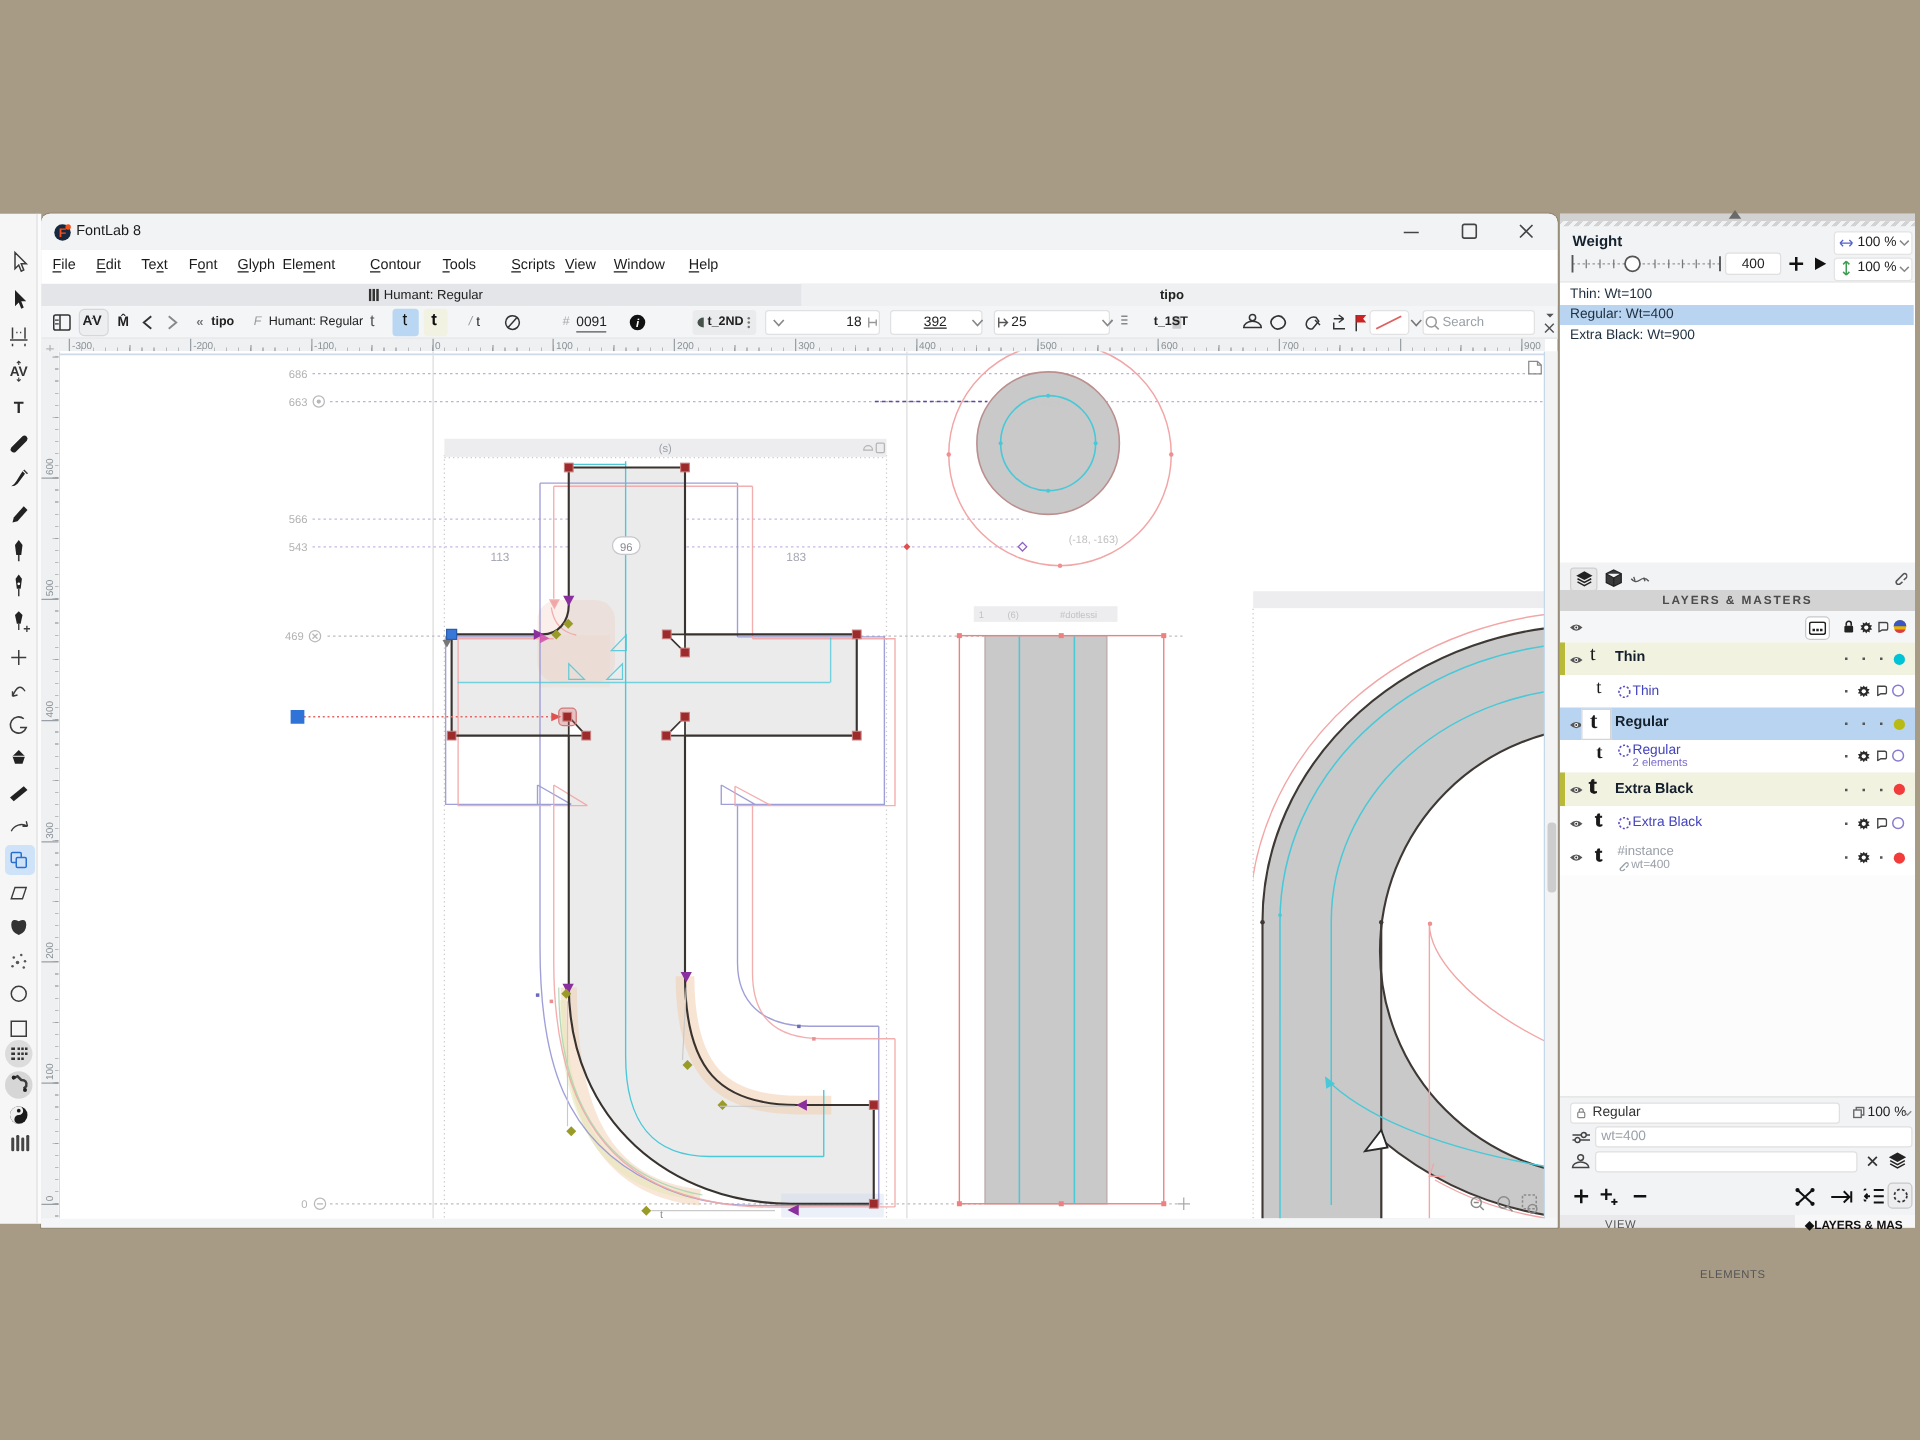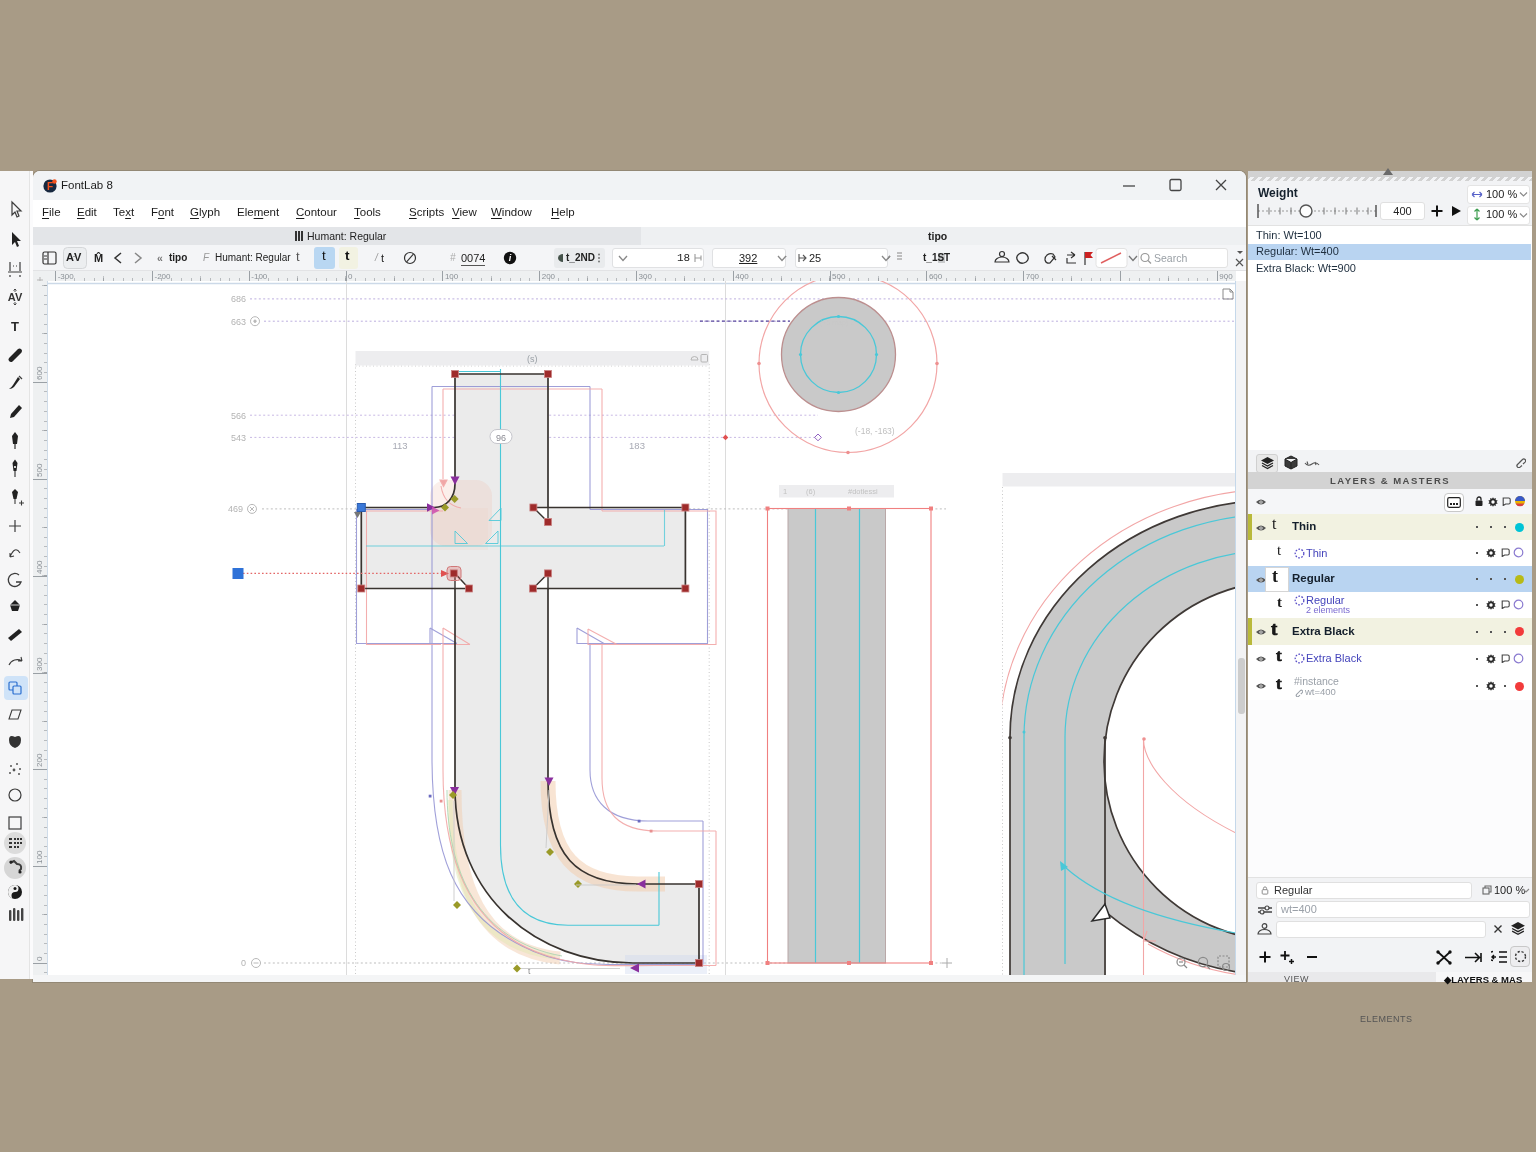--- a/index.html
+++ b/index.html
@@ -36,21 +36,21 @@
    <rect x="55" y="3.5" width="11" height="11" fill="none" stroke="#444" stroke-width="1.3" rx="1.5"></rect>
    <path d="M101,4 L111,14 M111,4 L101,14" stroke="#444" stroke-width="1.3"></path>
   </svg>
  </div>
  <div id="menubar">
   <div class="mi" style="left:9px"><u>F</u>ile</div>
   <div class="mi" style="left:44px"><u>E</u>dit</div>
   <div class="mi" style="left:80px">Te<u>x</u>t</div>
   <div class="mi" style="left:118px">F<u>o</u>nt</div>
   <div class="mi" style="left:157px"><u>G</u>lyph</div>
-  <div class="mi" style="left:204px">Ele<u>m</u>ent</div>
+  <div class="mi" style="left:193px">Ele<u>m</u>ent</div>
   <div class="mi" style="left:263px"><u>C</u>ontour</div>
   <div class="mi" style="left:321px"><u>T</u>ools</div>
   <div class="mi" style="left:376px"><u>S</u>cripts</div>
   <div class="mi" style="left:419px"><u>V</u>iew</div>
   <div class="mi" style="left:458px"><u>W</u>indow</div>
   <div class="mi" style="left:518px"><u>H</u>elp</div>
  </div>
  <div id="tabbar">
   <div id="tabactive"></div>
   <svg class="abs" style="left:262px;top:4px" width="9" height="10" viewBox="0 0 9 10">
@@ -104,33 +104,33 @@
 <div class="tx" style="left:170px;color:#999;font-style:italic;font-size:10px;">F</div>
 <div class="tx" style="left:182px;font-size:10px;">Humant: Regular</div>
 <div class="tx" style="left:263px;top:4px;font-size:13px;color:#555;">t</div>
 <div class="abs" style="left:281px;top:2px;width:21px;height:22px;background:#b9d7f2;border-radius:3px;"></div>
 <div class="tx" style="left:289px;top:3px;font-size:13.5px;color:#111;">t</div>
 <div class="abs" style="left:306px;top:2px;width:19px;height:22px;background:#f2f2e2;border-radius:3px;"></div>
 <div class="tx" style="left:312px;top:3px;font-size:13.5px;font-weight:bold;color:#111;">t</div>
 <div class="tx" style="left:342px;color:#999;font-style:italic;font-size:10px;">/</div>
 <div class="tx" style="left:348px;font-size:11px;">t</div>
 <div class="tx" style="left:417px;color:#aaa;font-style:italic;font-size:10px;">#</div>
-<div class="tx" style="left:428px;font-size:11px;border-bottom:1px solid #555;padding-bottom:1px;">0074</div>
+<div class="tx" style="left:428px;font-size:11px;border-bottom:1px solid #555;padding-bottom:1px;">0091</div>
 <div class="abs" style="left:521px;top:3px;width:51px;height:20px;background:#e9ebed;border-radius:3px;"></div>
 <svg class="abs" style="left:524px;top:8px" width="8" height="10">
         <path d="M6,1 a5,4 0 0 0 0,8 z" fill="#44524a"></path>
       </svg>
 <div class="tx" style="left:533px;font-weight:bold;font-size:10px;">t_2ND</div>
 <svg class="abs" style="left:564px;top:8px" width="5" height="11">
         <circle cx="2" cy="1.5" r="1" fill="#777"></circle>
         <circle cx="2" cy="5" r="1" fill="#777"></circle>
         <circle cx="2" cy="8.5" r="1" fill="#777"></circle>
       </svg>
 <div class="fld" style="left:579px;width:92px;"></div>
-<div class="tx" style="left:644px;font-size:11px;font-family:Liberation Mono, monospace;">18</div>
+<div class="tx" style="left:644px;font-size:11px;">18</div>
 <div class="fld" style="left:679px;width:74px;"></div>
 <div class="tx" style="left:706px;font-size:11px;text-decoration:underline;">392</div>
 <div class="fld" style="left:762px;width:93px;"></div>
 <div class="tx" style="left:776px;font-size:11px;">25</div>
 <div class="tx" style="left:874px;font-weight:bold;font-size:10px;margin-left:16px;">t_1ST</div>
 <div class="abs" style="left:1105px;top:3px;width:90px;height:20px;background:#fff;border:1px solid #e2e2e2;border-radius:3px;"></div>
 <div class="tx" style="left:1121px;color:#9aa0a6;font-size:10.5px;">Search</div>
 <svg class="abs" style="left:0;top:0;pointer-events:none" width="1213" height="26">
  <path d="M586,11 l4,4.5 4,-4.5" fill="none" stroke="#888" stroke-width="1.3"></path>
  <path d="M662,9 v8 M662,13 h6 M668,10.5 v5" fill="none" stroke="#999" stroke-width="1.1"></path>

